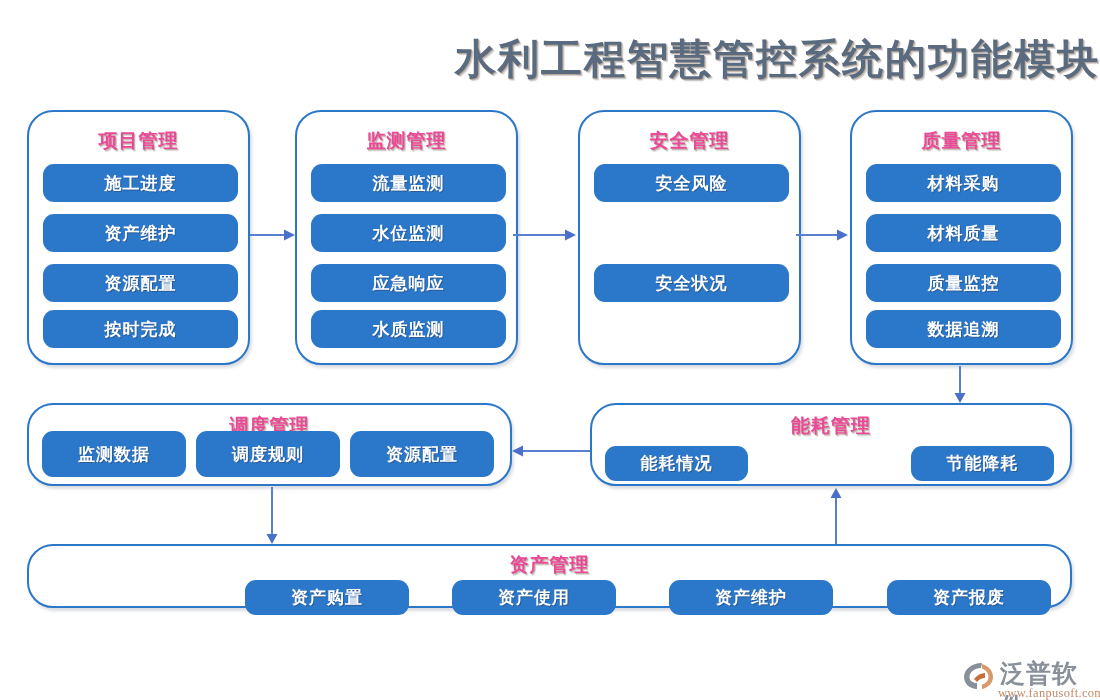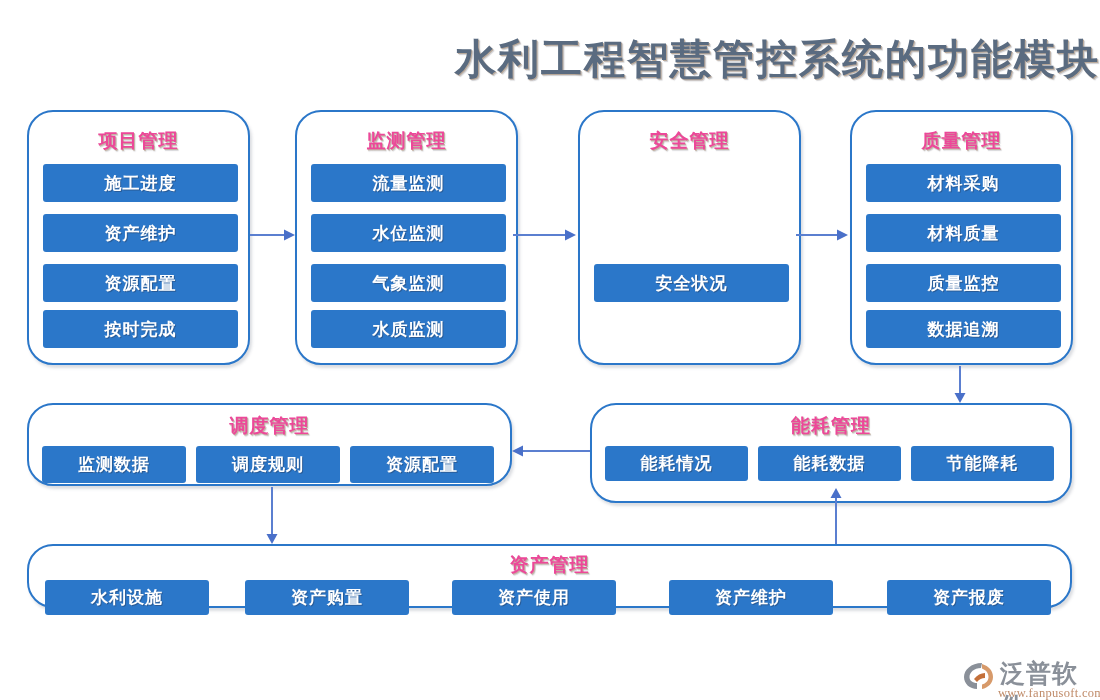--- a/index.html
+++ b/index.html
@@ -51,39 +51,39 @@
     background:#2b77c9;
     color:#ffffff;
     font-size:17px;
     font-weight:700;
     letter-spacing:1px;
     display:flex;
     align-items:center;
     justify-content:center;
     box-sizing:border-box;
     text-shadow:1px 1px 0 rgba(40,70,110,.55);
-    border-radius:3px;
+    border-radius:11px;
   }
 
   
   .col-card{width:223px;height:255px;top:110px;}
   .col-card .card-title{top:16px;}
   .col-card .pill{left:14px;width:195px;height:38px;}
 
   #card-project{left:27px;}
   #card-monitor{left:295px;padding-left:9px;}
   #card-safety{left:578px;}
   #card-quality{left:850px;}
 
   
   #card-dispatch{left:27px;top:403px;width:485px;height:83px;}
   #card-dispatch .card-title{top:8px;}
-  #card-dispatch .pill{top:41px;height:37px;}
-
-  #card-energy{left:590px;top:403px;width:482px;height:100px;padding-left:37px;}
+  #card-dispatch .pill{top:26px;height:46px;}
+
+  #card-energy{left:590px;top:403px;width:482px;height:83px;padding-left:37px;}
   #card-energy .card-title{top:8px;}
   #card-energy .pill{top:41px;height:35px;}
 
   
   #card-asset{left:27px;top:544px;width:1045px;height:64px;}
   #card-asset .card-title{top:6px;}
   #card-asset .pill{top:34px;height:35px;}
 
   
   .arrow{position:absolute;}
@@ -121,26 +121,27 @@
     <div class="pill" style="top:52px">施工进度</div>
     <div class="pill" style="top:102px">资产维护</div>
     <div class="pill" style="top:152px">资源配置</div>
     <div class="pill" style="top:198px">按时完成</div>
   </div>
 
   <div class="card col-card" id="card-monitor">
     <div class="card-title">监测管理</div>
     <div class="pill" style="top:52px">流量监测</div>
     <div class="pill" style="top:102px">水位监测</div>
-    <div class="pill" style="top:152px">气象监测</div>
+    <div class="pill" style="top:152px">应急响应</div>
     <div class="pill" style="top:198px">水质监测</div>
   </div>
 
   <div class="card col-card" id="card-safety">
     <div class="card-title">安全管理</div>
+    <div class="pill" style="top:52px">安全风险</div>
     <div class="pill" style="top:152px">安全状况</div>
   </div>
 
   <div class="card col-card" id="card-quality">
     <div class="card-title">质量管理</div>
     <div class="pill" style="top:52px">材料采购</div>
     <div class="pill" style="top:102px">材料质量</div>
     <div class="pill" style="top:152px">质量监控</div>
     <div class="pill" style="top:198px">数据追溯</div>
   </div>
@@ -148,27 +149,25 @@
   <div class="card" id="card-dispatch">
     <div class="card-title">调度管理</div>
     <div class="pill" style="left:13px;width:144px">监测数据</div>
     <div class="pill" style="left:167px;width:144px">调度规则</div>
     <div class="pill" style="left:321px;width:144px">资源配置</div>
   </div>
 
   <div class="card" id="card-energy">
     <div class="card-title">能耗管理</div>
     <div class="pill" style="left:13px;width:143px">能耗情况</div>
-    <div class="pill" style="left:166px;width:143px">能耗数据</div>
     <div class="pill" style="left:319px;width:143px">节能降耗</div>
   </div>
 
   <div class="card" id="card-asset">
     <div class="card-title">资产管理</div>
-    <div class="pill" style="left:16px;width:164px">水利设施</div>
     <div class="pill" style="left:216px;width:164px">资产购置</div>
     <div class="pill" style="left:423px;width:164px">资产使用</div>
     <div class="pill" style="left:640px;width:164px">资产维护</div>
     <div class="pill" style="left:858px;width:164px">资产报废</div>
   </div>
 
   <div class="arrow" style="left:250px;top:228px;">
     <svg width="46" height="14" viewBox="0 0 46 14">
       <line x1="0" y1="7" x2="34" y2="7" stroke="#5b7fd0" stroke-width="2"></line>
       <polygon points="34,1.5 45,7 34,12.5" fill="#4a70c9"></polygon>

